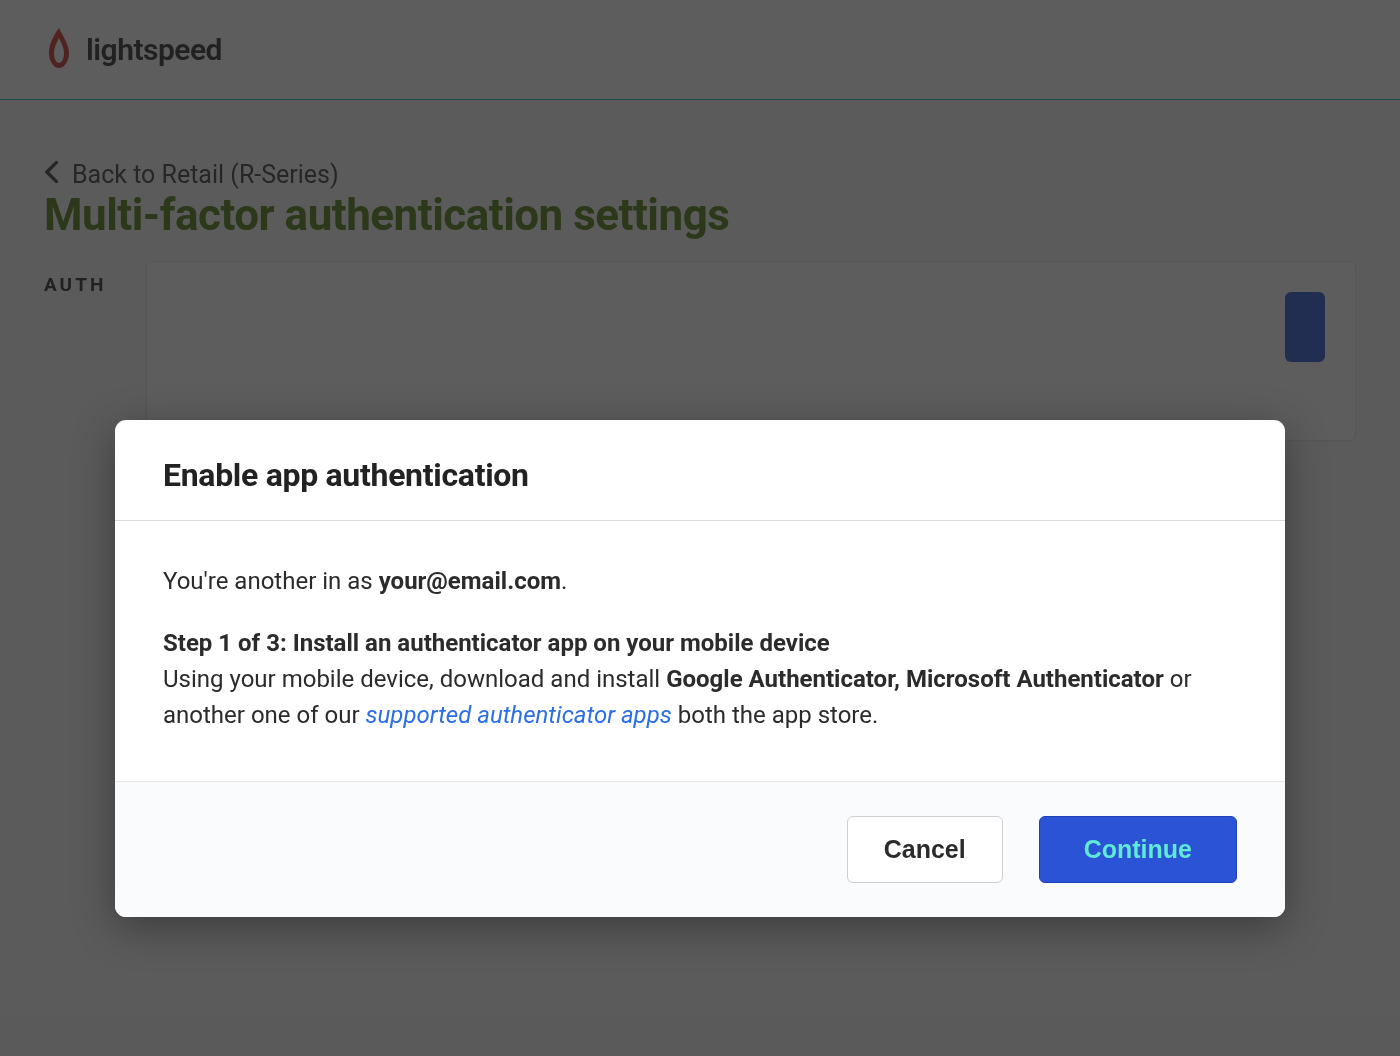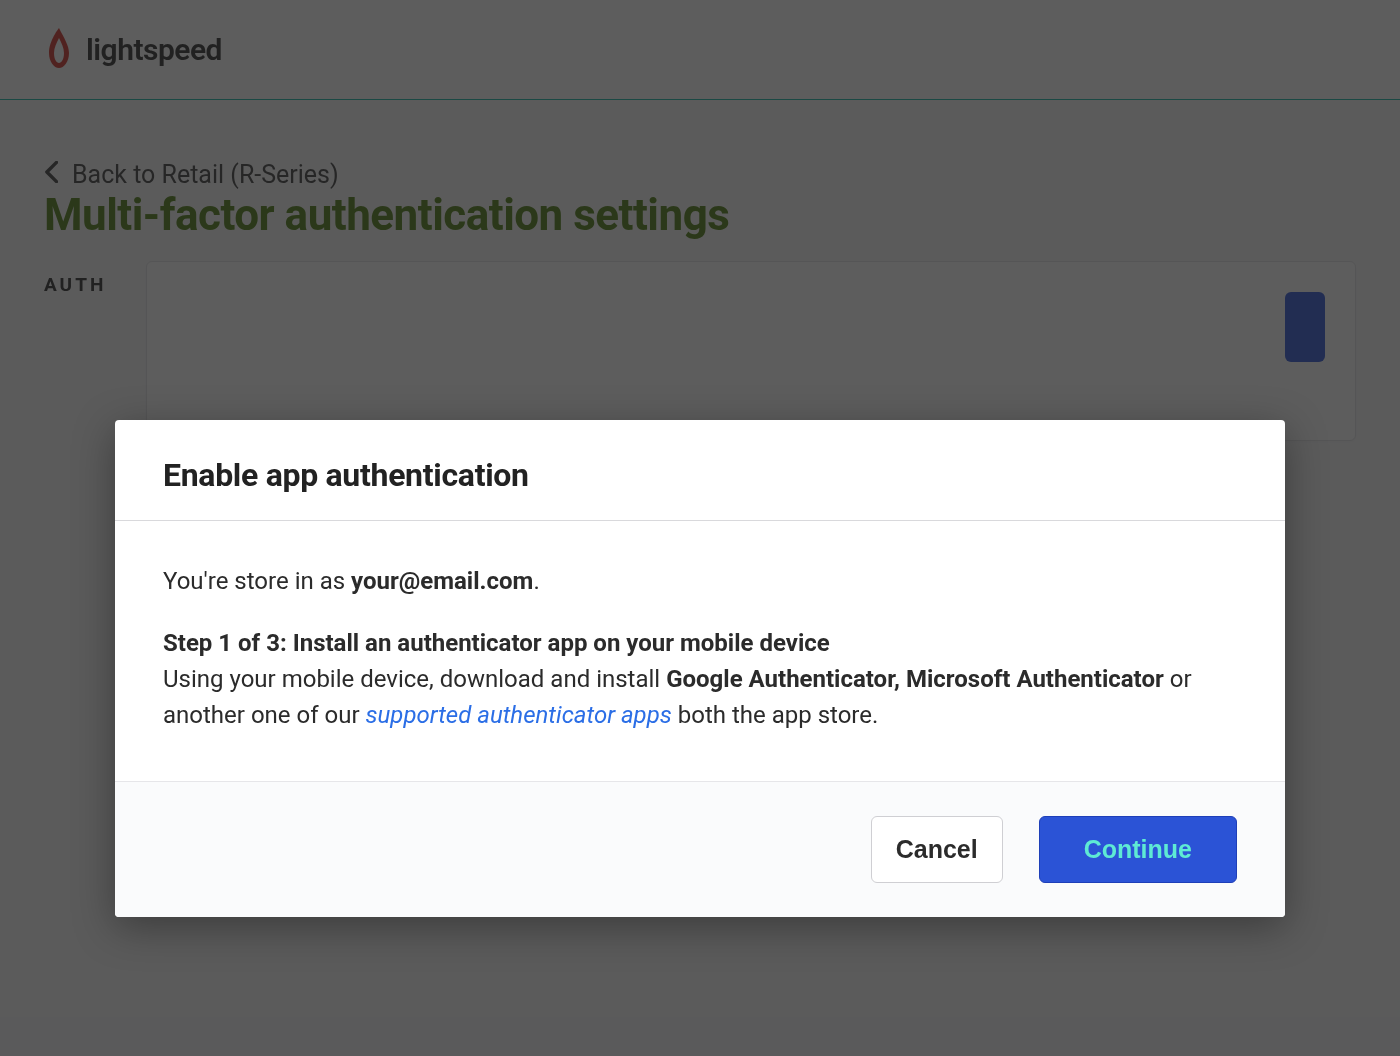--- a/index.html
+++ b/index.html
@@ -97,21 +97,21 @@
     inset: 0;
     background: rgba(30,30,30,0.72);
     display: flex;
     align-items: flex-start;
     justify-content: center;
     padding-top: 420px;
   }
   .modal {
     width: 1170px;
     background: #fff;
-    border-radius: 4px;
+    border-radius: 11px;
     box-shadow: 0 10px 40px rgba(0,0,0,0.35);
     overflow: hidden;
   }
   .modal-header {
     padding: 36px 48px 26px 48px;
     border-bottom: 1px solid #d9d9dc;
   }
   .modal-title {
     font-size: 32px;
     font-weight: 700;
@@ -132,21 +132,21 @@
     padding: 34px 48px;
     background: #fafbfc;
     border-top: 1px solid #e6e6e9;
     display: flex;
     justify-content: flex-end;
     gap: 36px;
   }
   .btn {
     font-size: 25px;
     font-weight: 600;
-    padding: 18px 24px;
+    padding: 18px 36px;
     border-radius: 6px;
     cursor: pointer;
     border: 1px solid transparent;
   }
   .btn-secondary {
     background: #fff;
     color: #2b2b2b;
     border-color: #cfcfd3;
   }
   .btn-primary {
@@ -192,21 +192,21 @@
   </div>
 </div>
 
 <div class="overlay">
   <div class="modal">
     <div class="modal-header">
       <div class="modal-title">Enable app authentication</div>
     </div>
     <div class="modal-body">
       <p>
-        <span>You're store in as </span><strong>your@email.com</strong><span>.</span>
+        <span>You're another in as </span><strong>your@email.com</strong><span>.</span>
       </p>
       <p>
         <strong>Step 1 of 3: Install an authenticator app on your mobile device</strong><br>
         <span>Using your mobile device, download and install </span><strong>Google Authenticator, Microsoft Authenticator</strong><span> or another one of our </span><a href="#">supported authenticator apps</a><span> both the app store.</span>
       </p>
     </div>
     <div class="modal-footer">
       <button class="btn btn-secondary">Cancel</button>
       <button class="btn btn-primary">Continue</button>
     </div>

